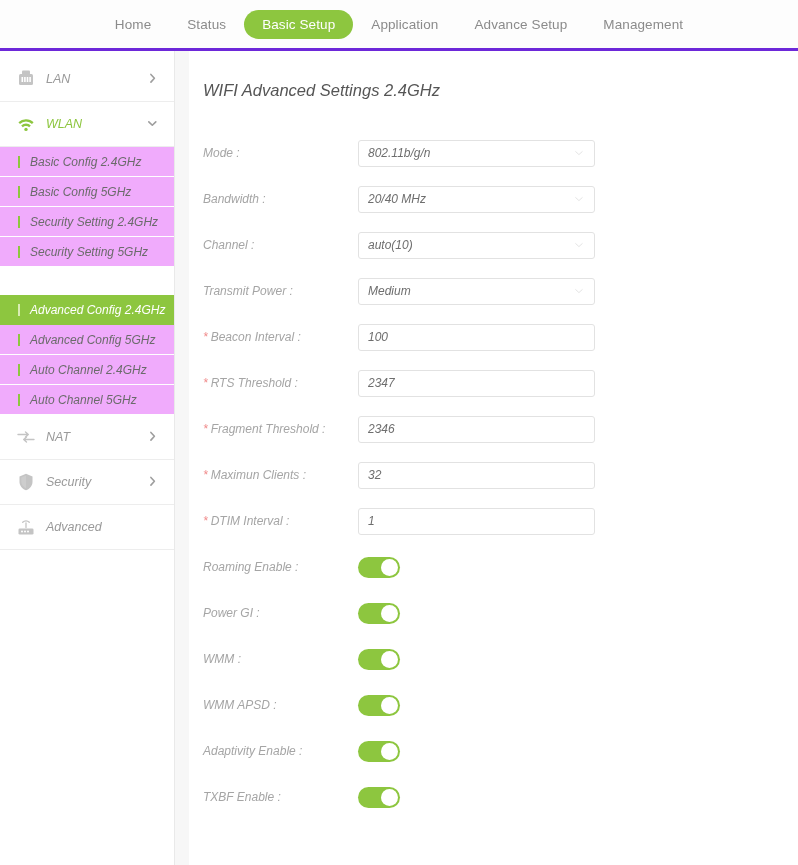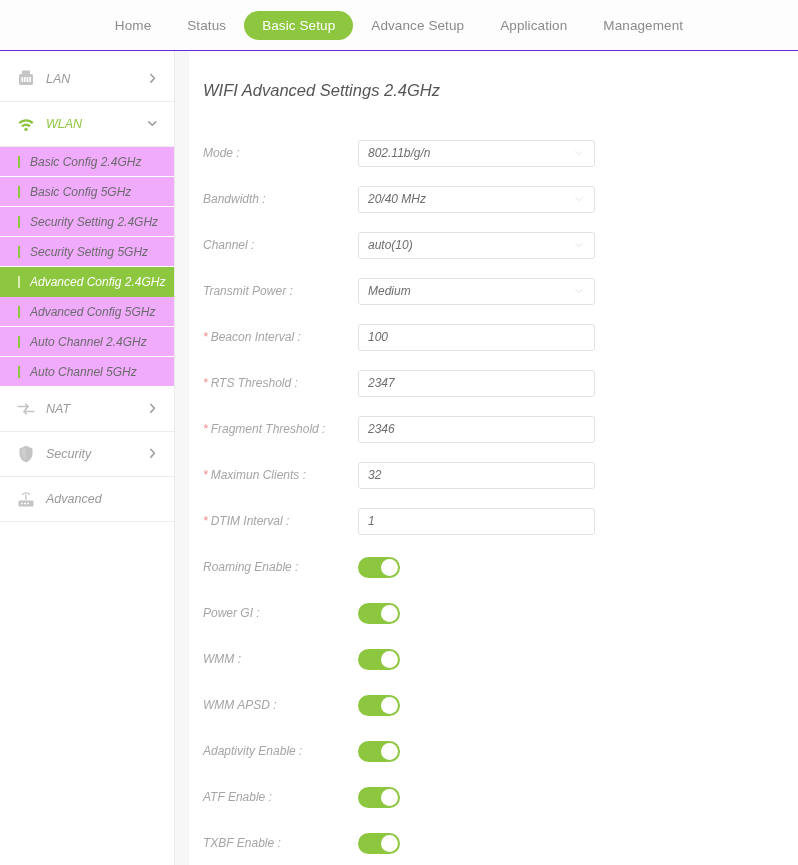--- a/index.html
+++ b/index.html
@@ -13,21 +13,21 @@
   }
 
   
   .topnav {
     height: 51px;
     background: #fdfdfd;
     display: flex;
     align-items: center;
     justify-content: center;
     gap: 0px;
-    border-bottom: 1px solid #6d28d9;
+    border-bottom: 3px solid #6d28d9;
   }
   .nav-item {
     font-size: 13.5px;
     color: #8b8b8b;
     padding: 7px 18px;
     border-radius: 16px;
     white-space: nowrap;
     letter-spacing: .1px;
     cursor: pointer;
   }
@@ -95,20 +95,21 @@
     margin-right: 10px;
     flex: 0 0 2px;
   }
   .sub .tx {
     font-size: 12px;
     color: #6b6b6b;
   }
   .sub.active {
     background: #8dc63f;
     border-bottom-color: #8dc63f;
+    margin-top: 28px;
   }
   .sub.active .tx { color: #ffffff; }
   .sub.active .tick { background: #d8ecb4; }
 
   
   .content {
     flex: 1;
     background: #ffffff;
     padding: 22px 0 0 28px;
     position: relative;
@@ -183,22 +184,22 @@
   }
 </style>
 </head>
 <body>
 
 <div class="topnav">
   <div id="nav-host" style="display:flex;align-items:center;">
       <div class="nav-item">Home</div>
       <div class="nav-item">Status</div>
       <div class="nav-item active">Basic Setup</div>
+      <div class="nav-item">Application</div>
       <div class="nav-item">Advance Setup</div>
-      <div class="nav-item">Application</div>
       <div class="nav-item">Management</div>
     </div>
 </div>
 
 <div class="page">
 
   <div class="sidebar">
     <div id="sidebar-host">
         <div class="grp">
           <span class="ic">
@@ -438,28 +439,20 @@
         <div class="row">
           <div class="lab">
             <span>Adaptivity Enable :</span>
           </div>
           <div class="switch">
             <div class="knob"></div>
           </div>
         </div>
         <div class="row">
           <div class="lab">
-            <span>ATF Enable :</span>
-          </div>
-          <div class="switch">
-            <div class="knob"></div>
-          </div>
-        </div>
-        <div class="row">
-          <div class="lab">
             <span>TXBF Enable :</span>
           </div>
           <div class="switch">
             <div class="knob"></div>
           </div>
         </div>
       </div>
 
   </div>
 

